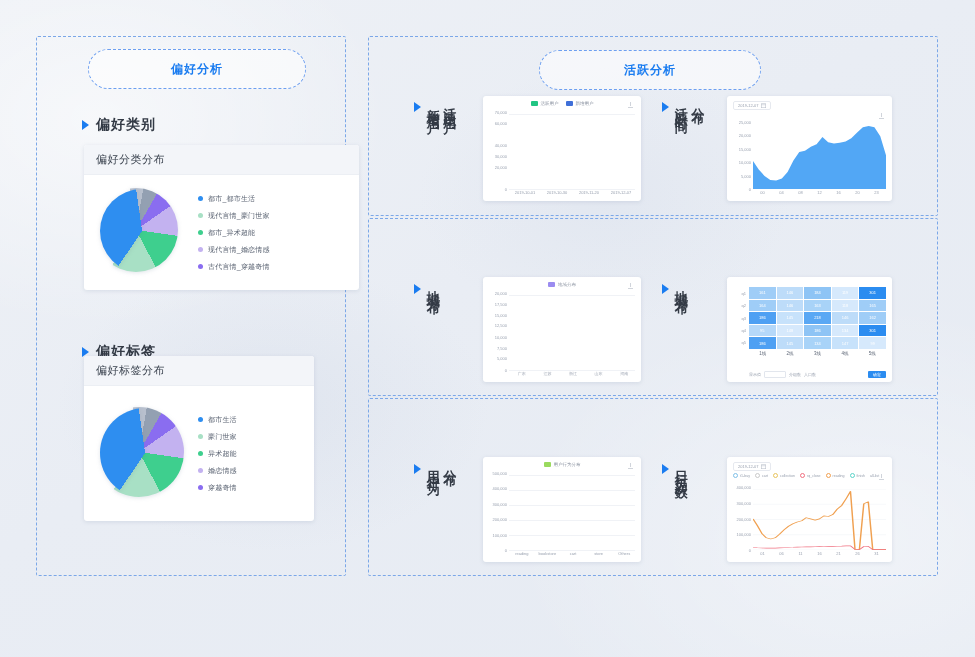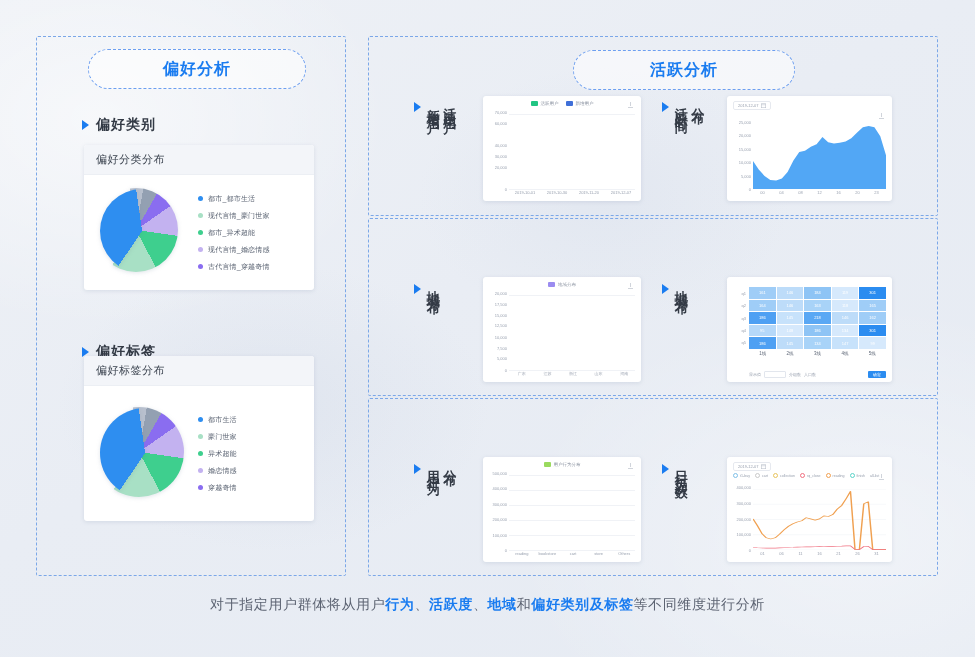--- a/index.html
+++ b/index.html
@@ -28,24 +28,24 @@
   #panel-pref   { left:36px;  top:36px;  width:310px; height:540px; }
   #panel-active { left:368px; top:36px;  width:570px; height:180px; }
   #panel-region { left:368px; top:218px; width:570px; height:178px; }
   #panel-behav  { left:368px; top:398px; width:570px; height:178px; }
 
   
   .pill {
     position:absolute; border:1px dashed #6d9ff0; border-radius:26px;
     background: rgba(255,255,255,0.55);
     display:flex; align-items:center; justify-content:center;
-    color:#1a7cf0; font-size:16px; font-weight:700; letter-spacing:1px;
+    color:#1a7cf0; font-size:12px; font-weight:700; letter-spacing:1px;
   }
   #pill-pref   { left:88px;  top:49px;  width:218px; height:40px; }
-  #pill-active { left:573px; top:50px;  width:222px; height:40px; }
+  #pill-active { left:539px; top:50px;  width:222px; height:40px; }
   #pill-region { left:541px; top:232px; width:222px; height:40px; }
   #pill-behav  { left:541px; top:412px; width:222px; height:40px; }
 
   
   .bullet { position:absolute; display:flex; align-items:center; gap:7px; }
   .tri {
     width:0;height:0;border-left:7px solid #1a7cf0;
     border-top:5px solid transparent;border-bottom:5px solid transparent;
     flex:none;
   }
@@ -70,21 +70,21 @@
     overflow:hidden;
   }
   .card-head {
     height:30px; background:#f3f5f9; border-bottom:1px solid #eceff4;
     display:flex; align-items:center; padding-left:12px;
     font-size:11px; color:#3c4450; letter-spacing:.5px;
   }
   .card-body { position:relative; width:100%; }
 
   
-  #card-cat { left:84px; top:145px; width:230px; height:145px; }
+  #card-cat { left:84px; top:145px; width:275px; height:145px; }
   #card-tag { left:84px; top:356px; width:230px; height:165px; }
   .pie-wrap { display:flex; align-items:center; height:100%; }
   .pie {
     position:relative; flex:none; border-radius:50%;
     filter: drop-shadow(0 1px 2px rgba(90,110,140,.18));
   }
   .pie-exp {
     position:absolute; border-radius:50%;
   }
   .legend { display:flex; flex-direction:column; justify-content:center; gap:7px; padding-left:6px; }
@@ -630,17 +630,14 @@
       <div>01</div>
       <div>06</div>
       <div>11</div>
       <div>16</div>
       <div>21</div>
       <div>26</div>
       <div>31</div>
     </div>
   </div>
 
-  <div id="caption">
-    <span>对于指定用户群体将从用户</span><b>行为</b><span>、</span><b>活跃度</b><span>、</span><b>地域</b><span>和</span><b>偏好类别及标签</b><span>等不同维度进行分析</span>
-  </div>
 
 </div>
 
 </body></html>

